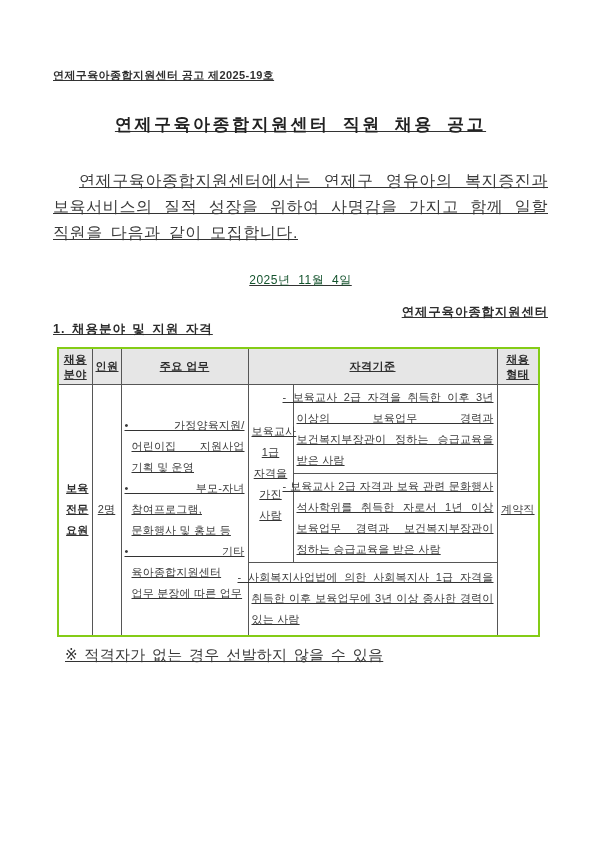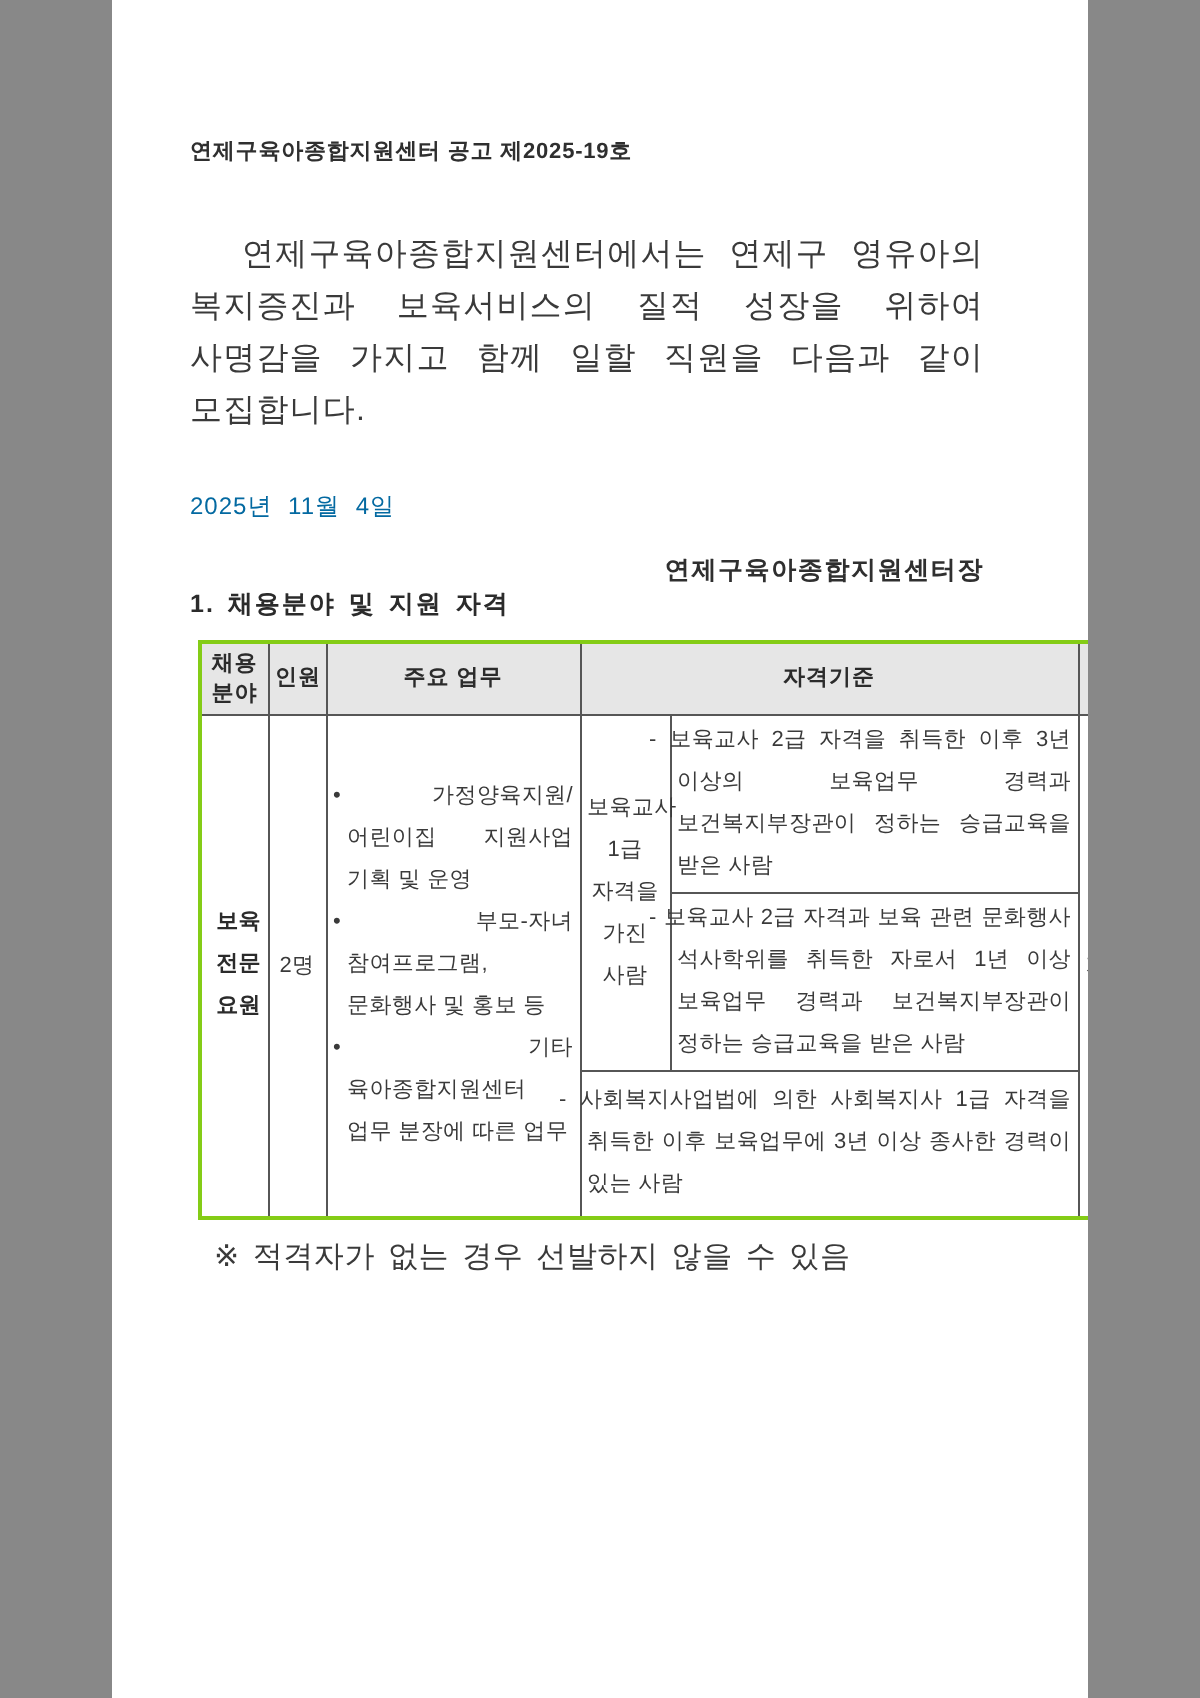--- a/index.html
+++ b/index.html
@@ -1,32 +1,32 @@
 <!DOCTYPE html>
 <html><head>
 <meta charset="utf-8">
 <style>
   html,body{margin:0;padding:0;background:#888;}
   .page{
-    width:488px;height:849px;background:#ffffff;margin:0 auto;
+    width:600px;height:849px;background:#ffffff;margin:0 auto;
     font-family:"Liberation Sans","DejaVu Sans",sans-serif;
     color:#333333;position:relative;box-sizing:border-box;
-    padding:68px 52px 0 39px;overflow:hidden;
+    padding:68px 52px 0 53px;overflow:hidden;text-decoration:underline;
   }
   .doc-number{font-size:11px;font-weight:bold;letter-spacing:.4px;color:#2f2f2f;}
   .doc-title{
     font-size:17px;font-weight:bold;text-align:center;color:#222;
     letter-spacing:2.5px;word-spacing:6px;margin:30px 0 0 0;
   }
   .intro{
     font-size:16px;line-height:26px;text-align:justify;color:#3a3a3a;
     letter-spacing:.6px;word-spacing:3px;text-indent:26px;margin:32px 0 0 0;
     word-break:keep-all;
   }
-  .doc-date{font-size:12px;text-align:left;margin-top:26px;letter-spacing:.5px;word-spacing:4px;color:#0369a1;}
+  .doc-date{font-size:12px;text-align:center;margin-top:26px;letter-spacing:.5px;word-spacing:4px;color:#14532d;}
   .doc-signer{font-size:12.5px;text-align:right;margin-top:15px;font-weight:bold;letter-spacing:.8px;color:#2f2f2f;}
   .sec-heading{font-size:12.5px;font-weight:bold;letter-spacing:1px;word-spacing:2px;color:#2b2b2b;}
   table.recruit{
     border-collapse:collapse;table-layout:fixed;width:481px;
     margin:9px 0 0 4px;font-size:11px;color:#3a3a3a;
     border:2px solid #84cc16;
   }
   table.recruit th,table.recruit td{
     border:1px solid #565656;vertical-align:middle;word-break:keep-all;
     padding:2px 3px;letter-spacing:.2px;
@@ -47,25 +47,26 @@
   tr.r-crit3{height:73px;}
   .footnote{font-size:15px;margin-top:9px;letter-spacing:.3px;word-spacing:2px;color:#3a3a3a;margin-left:12px;}
 </style>
 </head>
 <body>
 
 <div class="page">
 
   <div class="doc-number">연제구육아종합지원센터 공고 제2025-19호</div>
 
+  <h1 class="doc-title">연제구육아종합지원센터 직원 채용 공고</h1>
 
   <p class="intro">연제구육아종합지원센터에서는 연제구 영유아의 복지증진과 보육서비스의 질적 성장을 위하여 사명감을 가지고 함께 일할 직원을 다음과 같이 모집합니다.</p>
 
   <div class="doc-date">2025년 11월 4일</div>
-  <div class="doc-signer">연제구육아종합지원센터장</div>
+  <div class="doc-signer">연제구육아종합지원센터</div>
 
   <div class="sec-heading">1. 채용분야 및 지원 자격</div>
 
   <table class="recruit">
     <colgroup>
       <col style="width:34px">
       <col style="width:29px">
       <col style="width:127px">
       <col style="width:45px">
       <col style="width:204px">

